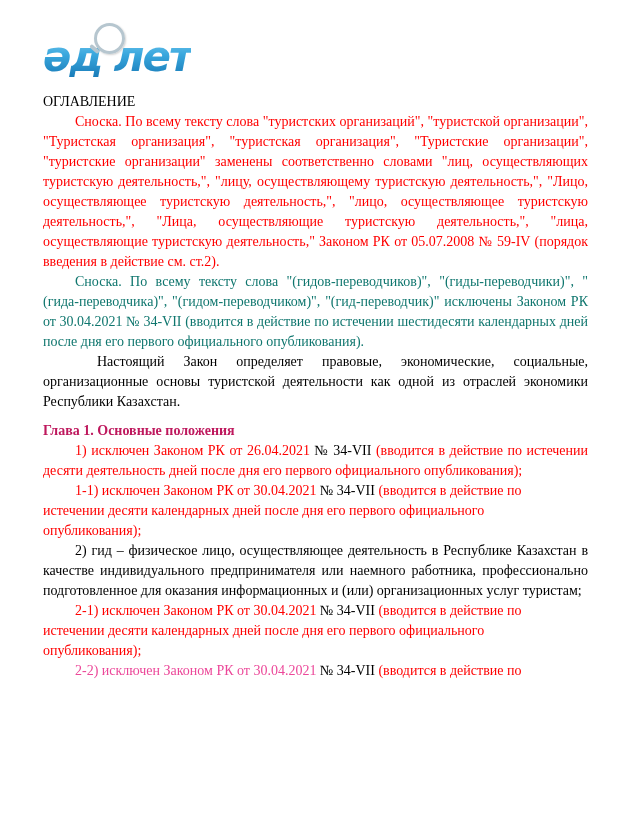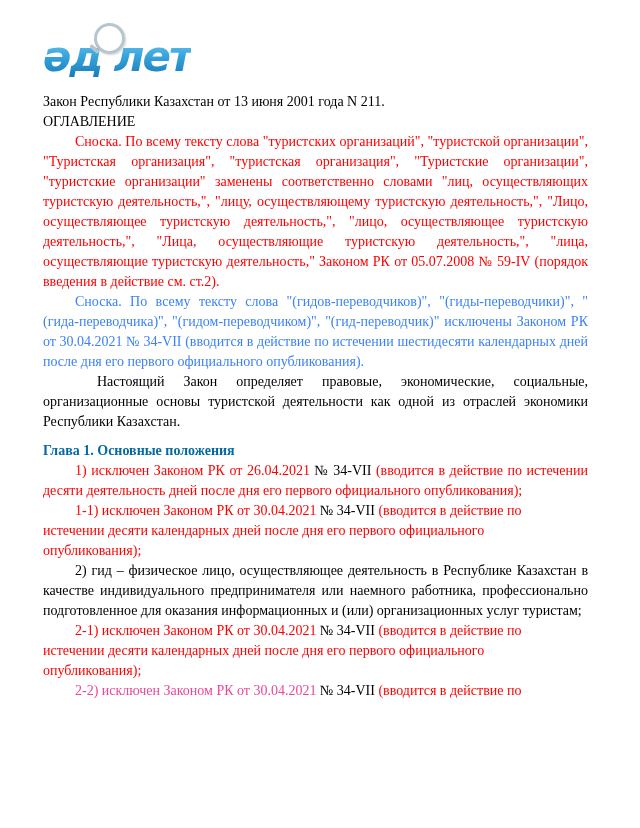--- a/index.html
+++ b/index.html
@@ -48,29 +48,28 @@
 
 <div class="page">
 
   <div class="logo">
     <span class="logo-text"><span>әд</span><span class="i-wrap"><span>і</span><span class="lens">
             <span class="lens-handle"></span>
           </span></span><span>лет</span></span>
   </div>
 
 
-  <div class="doc-line">Закон Республики Казахстан от 13 июня 2001 года N 211.</div>
 
   <div class="doc-line">ОГЛАВЛЕНИЕ</div>
 
   <div id="doc-body">
       <p class="in-s"><span style="color: rgb(255, 0, 0);">Сноска. По всему тексту слова "туристских организаций", "туристской организации", "Туристская организация", "туристская организация", "Туристские организации", "туристские организации" заменены соответственно словами "лиц, осуществляющих туристскую деятельность,", "лицу, осуществляющему туристскую деятельность,", "Лицо, осуществляющее туристскую деятельность,", "лицо, осуществляющее туристскую деятельность,", "Лица, осуществляющие туристскую деятельность,", "лица, осуществляющие туристскую деятельность," Законом РК от 05.07.2008 № 59-IV (порядок введения в действие см. ст.2).</span></p>
-      <p class="in-s"><span style="color: #3b82f6;">Сноска. По всему тексту слова "(гидов-переводчиков)", "(гиды-переводчики)", "(гида-переводчика)", "(гидом-переводчиком)", "(гид-переводчик)" исключены Законом РК от 30.04.2021 № 34-VII (вводится в действие по истечении шестидесяти календарных дней после дня его первого официального опубликования).</span></p>
+      <p class="in-s"><span style="color: #0f766e;">Сноска. По всему тексту слова "(гидов-переводчиков)", "(гиды-переводчики)", "(гида-переводчика)", "(гидом-переводчиком)", "(гид-переводчик)" исключены Законом РК от 30.04.2021 № 34-VII (вводится в действие по истечении шестидесяти календарных дней после дня его первого официального опубликования).</span></p>
       <p class="in-l"><span style="color: rgb(0, 0, 0);">Настоящий Закон определяет правовые, экономические, социальные, организационные основы туристской деятельности как одной из отраслей экономики Республики Казахстан.</span></p>
-      <p class="hd"><span style="color: #0369a1;">Глава 1. Основные положения</span></p>
+      <p class="hd"><span style="color: #be185d;">Глава 1. Основные положения</span></p>
       <p class="in-s"><span style="color: rgb(255, 0, 0);">1) исключен Законом РК от 26.04.2021 </span><span style="color: rgb(0, 0, 0);">№ 34-VII</span><span style="color: rgb(255, 0, 0);"> (вводится в действие по истечении десяти деятельность дней после дня его первого официального опубликования);</span></p>
       <p class="al-left in-s"><span style="color: rgb(255, 0, 0);">1-1) исключен Законом РК от 30.04.2021 </span><span style="color: rgb(0, 0, 0);">№ 34-VII</span><span style="color: rgb(255, 0, 0);"> (вводится в действие по</span><br><span style="color: rgb(255, 0, 0);">истечении десяти календарных дней после дня его первого официального</span><br><span style="color: rgb(255, 0, 0);">опубликования);</span></p>
       <p class="in-s"><span style="color: rgb(0, 0, 0);">2) гид – физическое лицо, осуществляющее деятельность в Республике Казахстан в качестве индивидуального предпринимателя или наемного работника, профессионально подготовленное для оказания информационных и (или) организационных услуг туристам;</span></p>
       <p class="al-left in-s"><span style="color: rgb(255, 0, 0);">2-1) исключен Законом РК от 30.04.2021 </span><span style="color: rgb(0, 0, 0);">№ 34-VII</span><span style="color: rgb(255, 0, 0);"> (вводится в действие по</span><br><span style="color: rgb(255, 0, 0);">истечении десяти календарных дней после дня его первого официального</span><br><span style="color: rgb(255, 0, 0);">опубликования);</span></p>
       <p class="al-left in-s"><span style="color: #ec4899;">2-2) исключен Законом РК от 30.04.2021 </span><span style="color: rgb(0, 0, 0);">№ 34-VII</span><span style="color: rgb(255, 0, 0);"> (вводится в действие по</span></p>
     </div>
 
 </div>
 
 </body></html>

